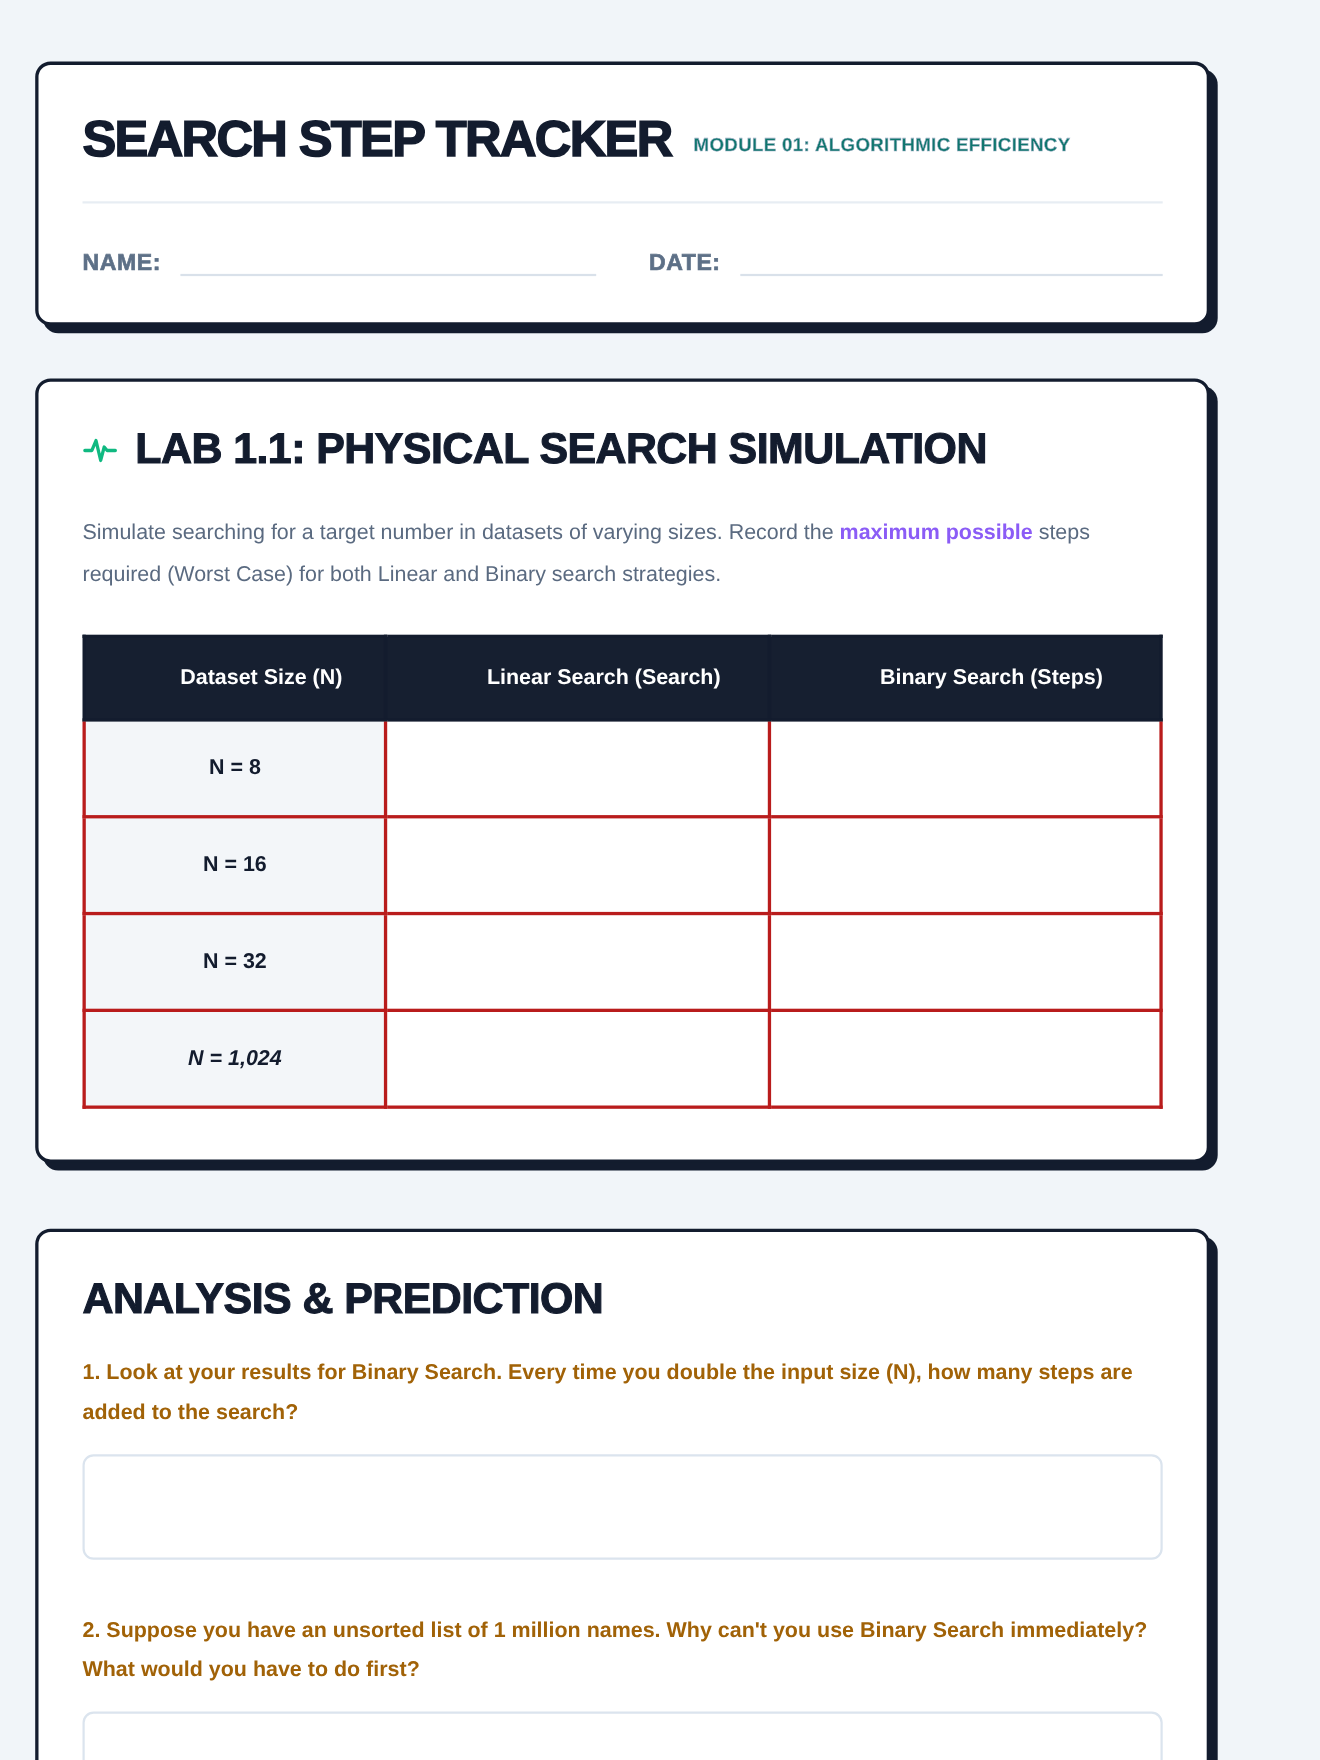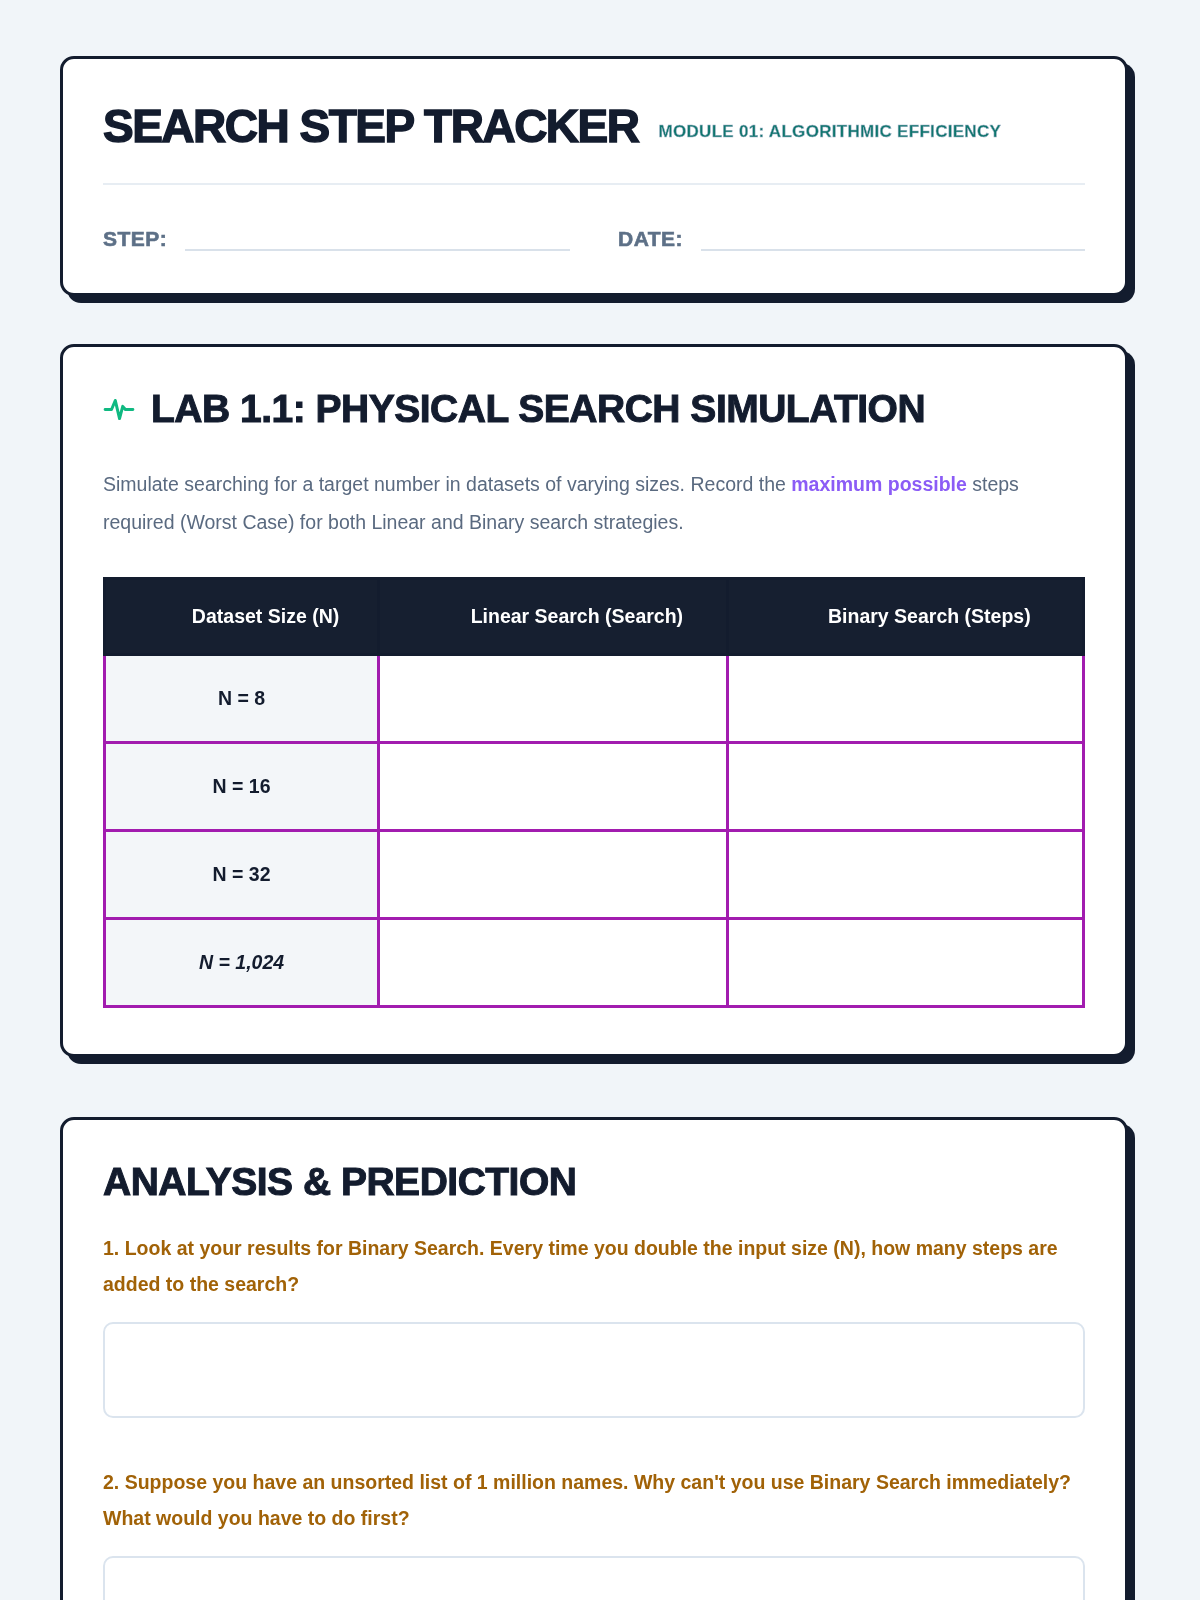--- a/index.html
+++ b/index.html
@@ -7,21 +7,21 @@
   body {
     background: #f1f5f9;
     font-family: "Liberation Sans", sans-serif;
     color: #131c2e;
   }
   .card {
     background: #ffffff;
     border: 3px solid #131c2e;
     border-radius: 14px;
     box-shadow: 7px 7px 0 #131c2e;
-    margin-left: 60px;
+    margin-left: 32px;
     width: 1068px;
     padding: 40px;
   }
   
   .card-header { margin-top: 56px; height: 240px; }
   .title-row { display: flex; align-items: center; }
   .doc-title {
     font-size: 46px;
     font-weight: bold;
     letter-spacing: -1.5px;
@@ -82,21 +82,21 @@
   .lab-table th {
     background: #161f30;
     color: #ffffff;
     font-size: 19.5px;
     font-weight: bold;
     height: 76px;
     border: 3px solid #131c2e;
     text-align: center;
     padding-left: 48px;
   }
-  .lab-table td { border: 3px solid #a21caf; height: 88px; background: #ffffff; }
+  .lab-table td { border: 3px solid #b91c1c; height: 88px; background: #ffffff; }
   .lab-table td.row-label {
     background: #f3f6f9;
     text-align: center;
     font-weight: bold;
     font-size: 19.5px;
     color: #131c2e;
   }
   .lab-table td.italic { font-style: italic; }
   .col-size { width: 28%; }
   .col-linear { width: 35.6%; }
@@ -123,21 +123,21 @@
 <body>
 
 <div class="card card-header">
   <div class="title-row">
     <div class="doc-title">SEARCH STEP TRACKER</div>
     <div class="doc-module">MODULE 01: ALGORITHMIC EFFICIENCY</div>
   </div>
   <div class="divider"></div>
   <div class="fields-row">
     <div class="field">
-      <span class="field-label">STEP:</span>
+      <span class="field-label">NAME:</span>
       <span class="field-line"></span>
     </div>
     <div class="field">
       <span class="field-label">DATE:</span>
       <span class="field-line"></span>
     </div>
   </div>
 </div>
 
 <div class="card card-lab">

